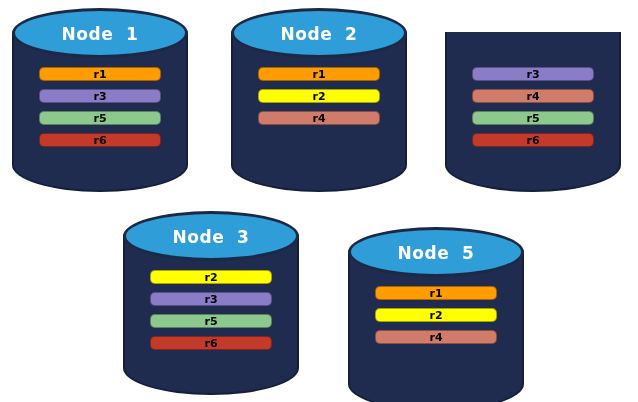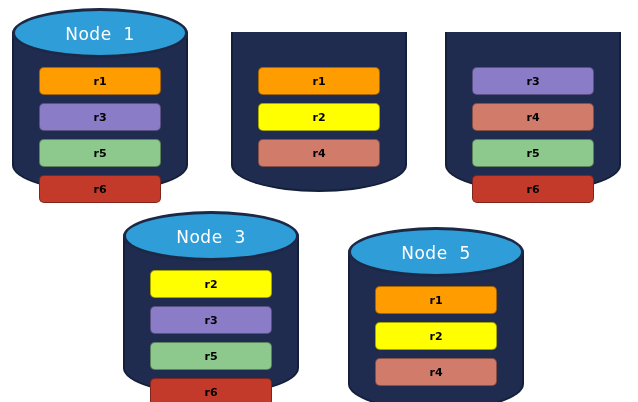--- a/index.html
+++ b/index.html
@@ -45,40 +45,40 @@
     border: 3px solid #1b2947;
     border-radius: 50%;
     box-sizing: border-box;
     z-index: 2;
     display: flex;
     align-items: center;
     justify-content: center;
   }
   .node-title {
     color: #ffffff;
-    font-weight: normal;
+    font-weight: bold;
     font-size: 17px;
     white-space: pre;
     letter-spacing: 0.5px;
     text-align: center;
     margin-top: 2px;
   }
   .bars {
     position: absolute;
     top: 59px;
     left: 50%;
     transform: translateX(-50%);
     width: 122px;
     z-index: 3;
     display: flex;
     flex-direction: column;
     gap: 8px;
   }
   .bar {
-    height: 28px;
+    height: 14px;
     border-radius: 5px;
     border: 1px solid rgba(0,0,0,0.35);
     box-sizing: border-box;
     display: flex;
     align-items: center;
     justify-content: center;
     color: #000000;
     font-weight: bold;
     font-size: 11px;
     line-height: 1;
@@ -103,20 +103,23 @@
         <div class="bar" style="background: rgb(141, 200, 141);">
           <span>r5</span>
         </div>
         <div class="bar" style="background: rgb(196, 58, 42);">
           <span>r6</span>
         </div>
       </div>
   </div>
     <div class="cylinder" style="left: 231px; top: 8px;">
     <div class="cyl-body"></div>
+    <div class="cyl-top">
+      <span class="node-title">Node  2</span>
+    </div>
     <div class="bars">
         <div class="bar" style="background: rgb(255, 156, 0);">
           <span>r1</span>
         </div>
         <div class="bar" style="background: rgb(255, 255, 0);">
           <span>r2</span>
         </div>
         <div class="bar" style="background: rgb(209, 123, 107);">
           <span>r4</span>
         </div>

